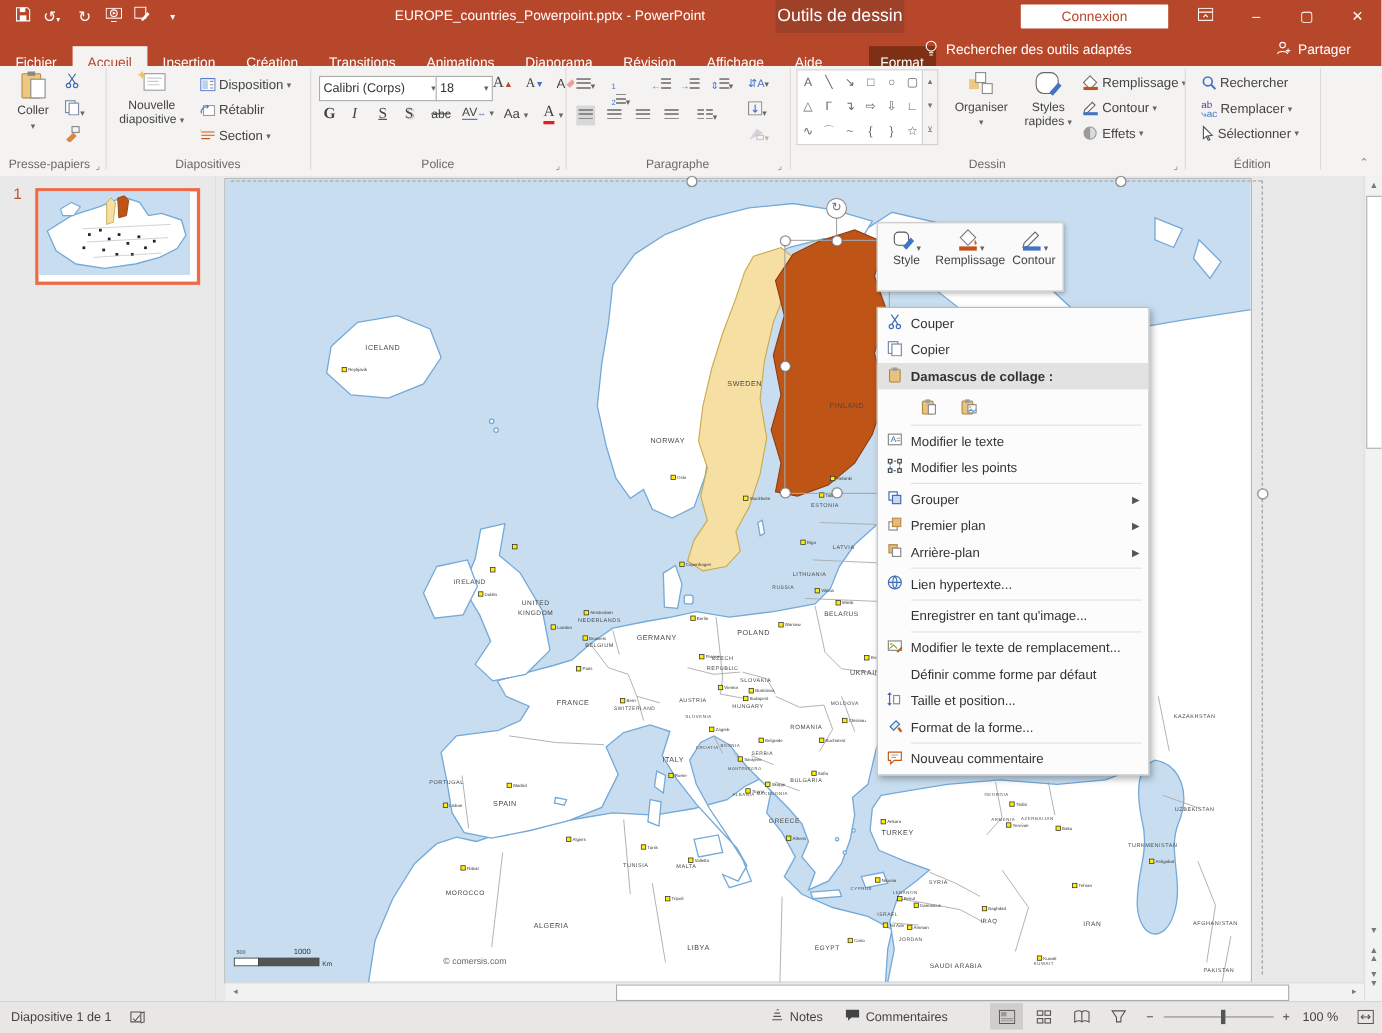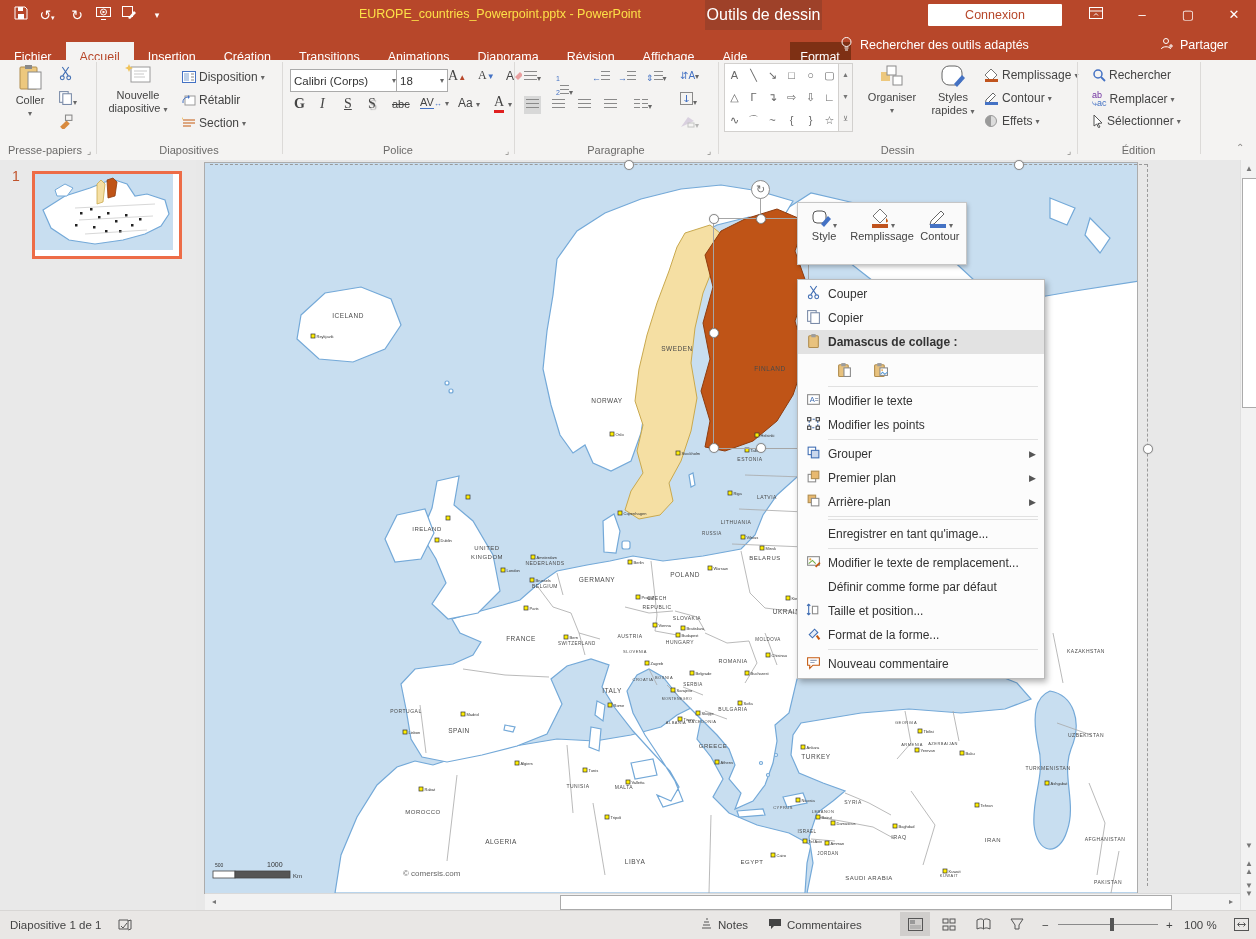--- a/index.html
+++ b/index.html
@@ -2,21 +2,21 @@
 <html><head>
 <meta charset="utf-8">
 <style>
   html,body{margin:0;padding:0;}
   body{width:1256px;height:939px;position:relative;font-family:"Liberation Sans",sans-serif;
        background:#fff;overflow:hidden;font-size:12px;color:#444;}
   .abs{position:absolute;}
   
   #titlebar{left:0;top:0;width:1256px;height:30px;background:#B7472A;color:#fff;}
   .qa-icon{top:5px;width:22px;height:20px;color:#fff;font-size:14px;text-align:center;line-height:20px;cursor:default;}
-  #title-text{top:7px;left:0;width:1000px;text-align:center;font-size:12.5px;color:#fde047;}
+  #title-text{top:7px;left:0;width:1000px;text-align:center;font-size:12.5px;color:#ffffff;}
   #ctx-header{left:705px;top:0;width:117px;height:30px;background:#9E4129;color:#fff;
               font-size:16px;text-align:center;line-height:30px;}
   #connexion{left:928px;top:4px;width:134px;height:22px;background:#fff;color:#B7472A;
              text-align:center;line-height:22px;font-size:12.5px;border-radius:1px;}
   .winbtn{top:0;width:40px;height:30px;color:#fff;text-align:center;line-height:30px;font-size:13px;}
   
   #tabrow{left:0;top:30px;width:1256px;height:30px;background:#B7472A;display:flex;}
   .tab{padding:0 14px;line-height:30px;color:#fff;font-size:12.5px;white-space:nowrap;margin-top:12px;}
   .tab.active{background:#F4F3F2;color:#B7472A;text-align:center;}
   .tab.contextual{background:#7E3014;margin-left:28px;width:61px;text-align:center;padding:0;}
@@ -766,20 +766,27 @@
     </div>
     <div class="mrow">
       <span class="micon"><svg width="15" height="15" viewBox="0 0 14 14" fill="none">
           <rect x="2" y="2" width="7" height="7" fill="#E8B96F" stroke="#B08D4F"></rect>
           <rect x="5" y="5" width="7" height="7" fill="#fff" stroke="#8A8A8A"></rect>
         </svg></span>
       <span>Arrière-plan</span>
       <span class="marrow">▶</span>
     </div>
     <div class="msep"></div>
+    <div class="mrow">
+      <span class="micon"><svg width="15" height="15" viewBox="0 0 14 14" fill="none">
+          <circle cx="7" cy="7" r="5.5" fill="#EAF1FA" stroke="#3F6DB3"></circle>
+          <path d="M1.5 7h11M7 1.5c2.5 2.5 2.5 8.5 0 11M7 1.5c-2.5 2.5-2.5 8.5 0 11" stroke="#3F6DB3"></path>
+        </svg></span>
+      <span>Lien hypertexte...</span>
+    </div>
     <div class="msep"></div>
     <div class="mrow">
       <span class="micon"></span>
       <span>Enregistrer en tant qu'image...</span>
     </div>
     <div class="msep"></div>
     <div class="mrow">
       <span class="micon"><svg width="15" height="15" viewBox="0 0 14 14" fill="none">
           <rect x="1.5" y="2.5" width="11" height="8" fill="#fff" stroke="#8A8A8A"></rect>
           <circle cx="4" cy="5" r="1" fill="#E8A33D"></circle>

